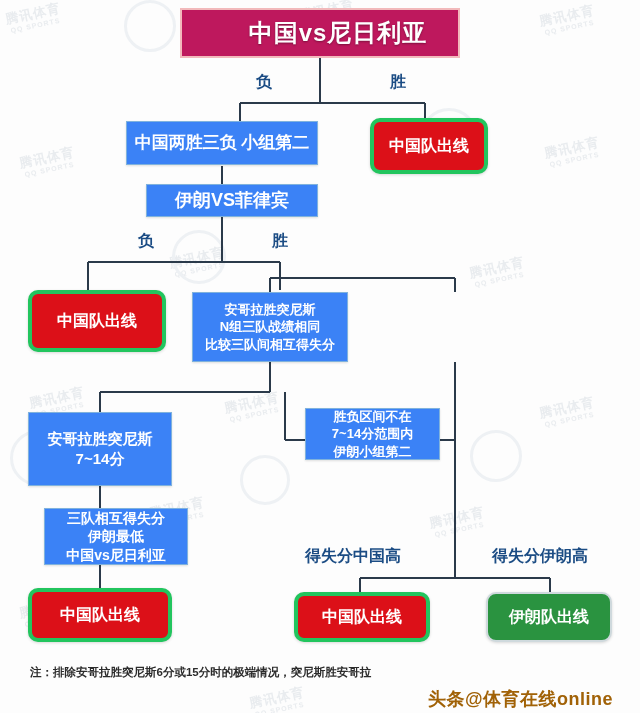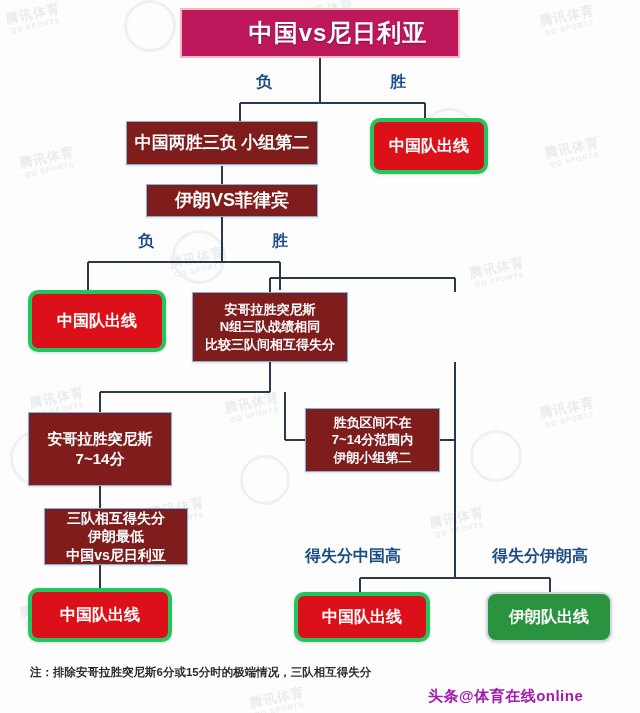--- a/index.html
+++ b/index.html
@@ -31,21 +31,21 @@
   }
 
   .title-banner{
     background:#be185d;border:2px solid #f2b9bb;
     font-size:24px;letter-spacing:1px;
     text-shadow:0 1px 2px rgba(0,0,0,.35);
     padding-left:36px;
   }
 
   .blue-box{
-    background:#7f1d1d;border:1px solid #7fb2dd;
+    background:#3b82f6;border:1px solid #7fb2dd;
     box-shadow:0 1px 2px rgba(0,0,0,.12);
   }
   .red-box{
     background:#dc1018;border:4px solid #22c55e;border-radius:10px;
     box-shadow:0 1px 3px rgba(0,0,0,.15);
   }
   .green-box{
     background:#2a9340;border:2px solid #cfd9dd;border-radius:10px;
     box-shadow:0 1px 3px rgba(0,0,0,.15);
     text-align:right;
@@ -54,21 +54,21 @@
   .edge-label{
     position:absolute;color:#1b4c84;font-weight:bold;
     font-size:16px;white-space:nowrap;
   }
 
   .note{
     position:absolute;color:#2c2c2c;font-size:11.5px;
     font-weight:bold;white-space:nowrap;
   }
   .credit{
-    position:absolute;color:#a21caf;font-size:15px;
+    position:absolute;color:#a16207;font-size:18px;
     font-weight:bold;white-space:nowrap;letter-spacing:.5px;
   }
   .lines{position:absolute;left:0;top:0;width:640px;height:713px;}
 </style>
 </head>
 <body>
 
 <div id="chart">
 
   <div class="wm" style="left:6px;top:6px;">
@@ -198,37 +198,37 @@
     <span>N组三队战绩相同</span>
     <span>比较三队间相互得失分</span>
   </div>
 
 
   <div class="node blue-box" style="left:28px;top:412px;width:144px;height:74px;font-size:15px;flex-direction:column;">
     <span>安哥拉胜突尼斯</span>
     <span>7~14分</span>
   </div>
 
-  <div class="node blue-box" style="left:305px;top:408px;width:135px;height:64px;font-size:13px;flex-direction:column;">
+  <div class="node blue-box" style="left:305px;top:408px;width:135px;height:52px;font-size:13px;flex-direction:column;">
     <span>胜负区间不在</span>
     <span>7~14分范围内</span>
     <span>伊朗小组第二</span>
   </div>
 
   <div class="node blue-box" style="left:44px;top:508px;width:144px;height:57px;font-size:14px;flex-direction:column;">
     <span>三队相互得失分</span>
     <span>伊朗最低</span>
     <span>中国vs尼日利亚</span>
   </div>
 
   <div class="edge-label" style="left:492px;top:546px;">得失分伊朗高</div>
   <div class="edge-label" style="left:305px;top:546px;">得失分中国高</div>
 
   <div class="node red-box" style="left:28px;top:588px;width:144px;height:54px;font-size:16px;">中国队出线</div>
 
   <div class="node red-box" style="left:294px;top:592px;width:136px;height:50px;font-size:16px;">中国队出线</div>
 
   <div class="node green-box" style="left:486px;top:592px;width:126px;height:50px;font-size:16px;">伊朗队出线</div>
 
-  <div class="note" style="left:30px;top:665px;">注：排除安哥拉胜突尼斯6分或15分时的极端情况，三队相互得失分</div>
+  <div class="note" style="left:30px;top:665px;">注：排除安哥拉胜突尼斯6分或15分时的极端情况，突尼斯胜安哥拉</div>
   <div class="credit" style="left:428px;top:687px;">头条@体育在线online</div>
 
 </div>
 
 </body></html>

